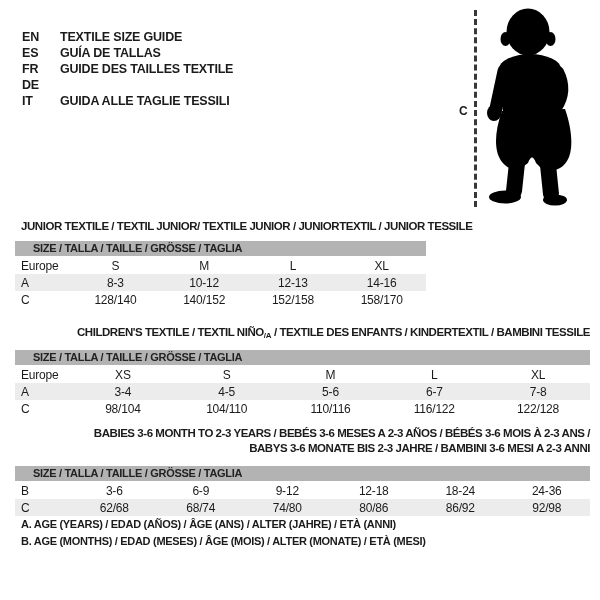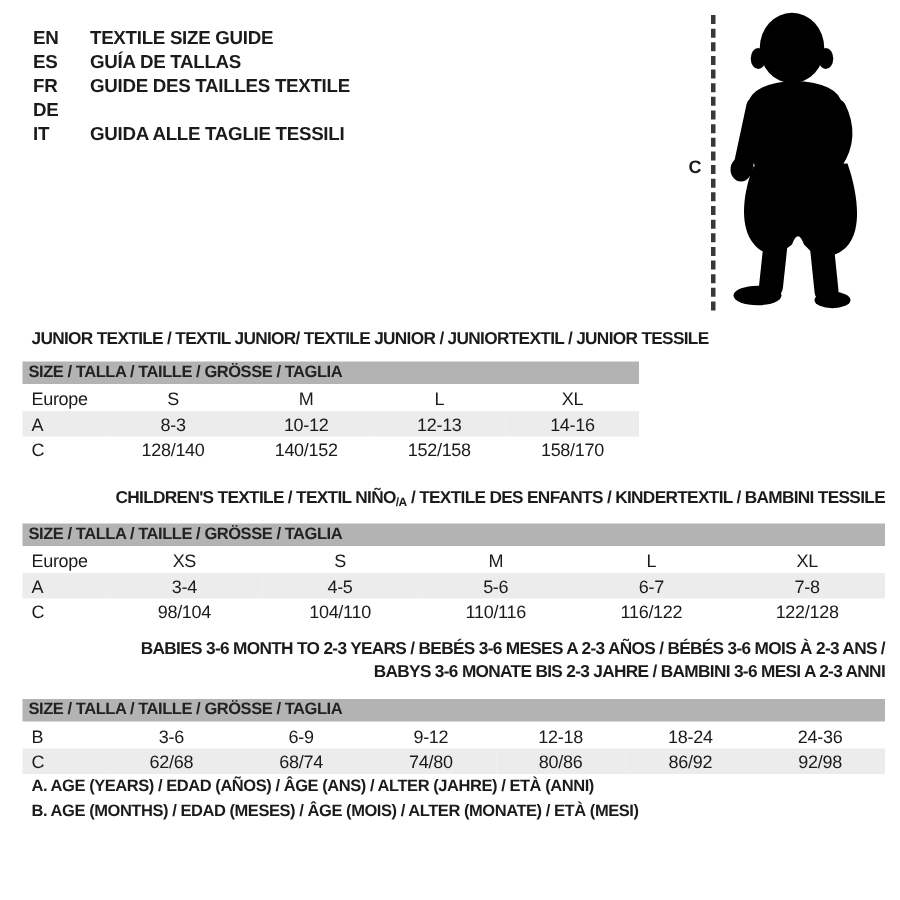--- a/index.html
+++ b/index.html
@@ -2,40 +2,40 @@
 <html><head>
 <meta charset="utf-8">
 <style>
   * { margin:0; padding:0; box-sizing:border-box; }
   html,body { background:#fff; }
   .canvas {
     position:relative; width:600px; height:600px; background:#ffffff;
     font-family:"Liberation Sans", sans-serif; color:#1b1b1b; overflow:hidden;
   }
   
-  .langs { position:absolute; left:22px; top:17px; }
+  .langs { position:absolute; left:22px; top:29px; }
   .lang-row { display:flex; height:16px; align-items:center;
               font-weight:700; font-size:12.5px; letter-spacing:-0.2px; white-space:nowrap; }
   .lang-code { width:38px; }
   
   .dash-line { position:absolute; left:474px; top:10px; height:197px; width:0;
                border-left:3px dashed #383838; }
   .height-label { position:absolute; left:459px; top:104px;
                   font-size:12px; font-weight:700; }
   .silhouette { position:absolute; left:481px; top:5px; }
   
   .section { position:absolute; left:15px; }
   .s0 { top:219px; width:411px; }
   .s1 { top:325px; width:575px; }
   .s2 { top:426px; width:575px; }
   .sec-title { font-weight:700; font-size:11.5px; letter-spacing:-0.45px;
                line-height:15px; white-space:nowrap; padding-left:6px;text-align:right; }
   .sec-title .sub { font-size:8px; vertical-align:-2px; letter-spacing:-0.3px; }
   .size-bar { background:#b3b3b3; height:15px; line-height:15px; font-weight:700;
-              font-size:11px; letter-spacing:-0.3px; padding-left:4px; margin-bottom:1px;
+              font-size:11px; letter-spacing:-0.3px; padding-left:18px; margin-bottom:1px;
               white-space:nowrap; color:#222; }
   .s0 .size-bar { margin-top:7px; }
   .s1 .size-bar { margin-top:7px; }
   .s2 .size-bar { margin-top:10px; }
   table { width:100%; border-collapse:collapse; table-layout:fixed; }
   td { font-size:12px; letter-spacing:-0.2px; text-align:center; height:17px;
        padding:0; vertical-align:middle; white-space:nowrap; }
   td.rowlabel { width:56px; text-align:left; padding-left:6px; }
   tbody tr:nth-child(2) { background:#ececec; }
   

